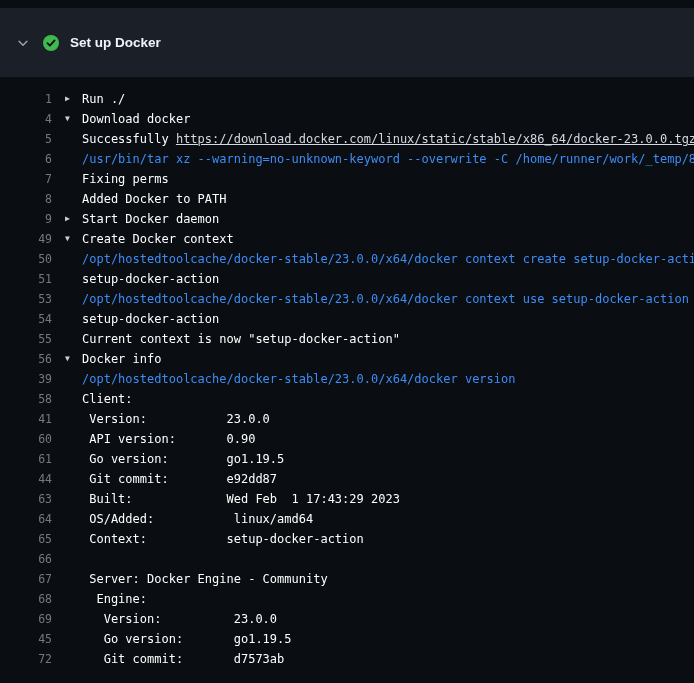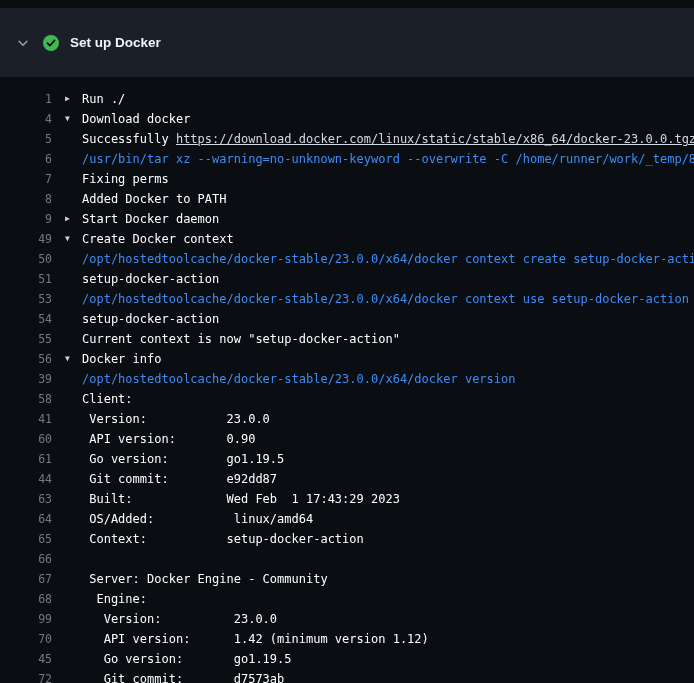--- a/index.html
+++ b/index.html
@@ -113,18 +113,17 @@
       <div class="log-line"><a class="line-num">41</a><div class="line-content"><span class="seg text"> Version:           23.0.0</span></div></div>
       <div class="log-line"><a class="line-num">60</a><div class="line-content"><span class="seg text"> API version:       0.90</span></div></div>
       <div class="log-line"><a class="line-num">61</a><div class="line-content"><span class="seg text"> Go version:        go1.19.5</span></div></div>
       <div class="log-line"><a class="line-num">44</a><div class="line-content"><span class="seg text"> Git commit:        e92dd87</span></div></div>
       <div class="log-line"><a class="line-num">63</a><div class="line-content"><span class="seg text"> Built:             Wed Feb  1 17:43:29 2023</span></div></div>
       <div class="log-line"><a class="line-num">64</a><div class="line-content"><span class="seg text"> OS/Added:           linux/amd64</span></div></div>
       <div class="log-line"><a class="line-num">65</a><div class="line-content"><span class="seg text"> Context:           setup-docker-action</span></div></div>
       <div class="log-line"><a class="line-num">66</a><div class="line-content"></div></div>
       <div class="log-line"><a class="line-num">67</a><div class="line-content"><span class="seg text"> Server: Docker Engine - Community</span></div></div>
       <div class="log-line"><a class="line-num">68</a><div class="line-content"><span class="seg text">  Engine:</span></div></div>
-      <div class="log-line"><a class="line-num">99</a><div class="line-content"><span class="seg text">   Version:          23.0.0</span></div></div>
-      <div class="log-line"><a class="line-num">70</a><div class="line-content"><span class="seg text">   API version:      1.42 (minimum version 1.12)</span></div></div>
+      <div class="log-line"><a class="line-num">69</a><div class="line-content"><span class="seg text">   Version:          23.0.0</span></div></div>
       <div class="log-line"><a class="line-num">45</a><div class="line-content"><span class="seg text">   Go version:       go1.19.5</span></div></div>
       <div class="log-line"><a class="line-num">72</a><div class="line-content"><span class="seg text">   Git commit:       d7573ab</span></div></div>
     </div>
 </div>
 
 </body></html>

